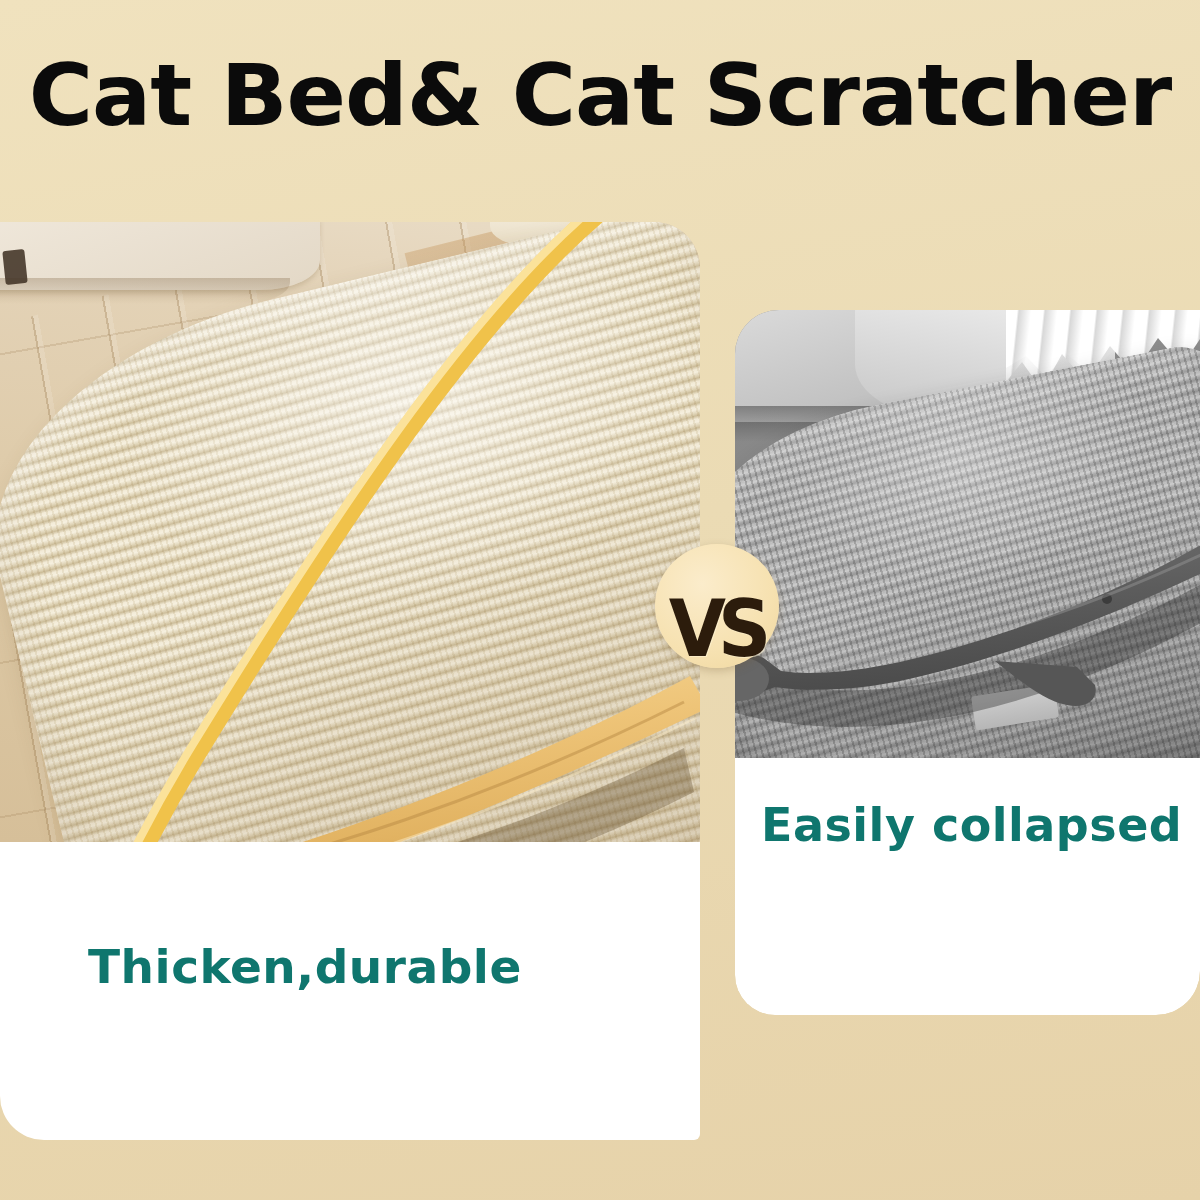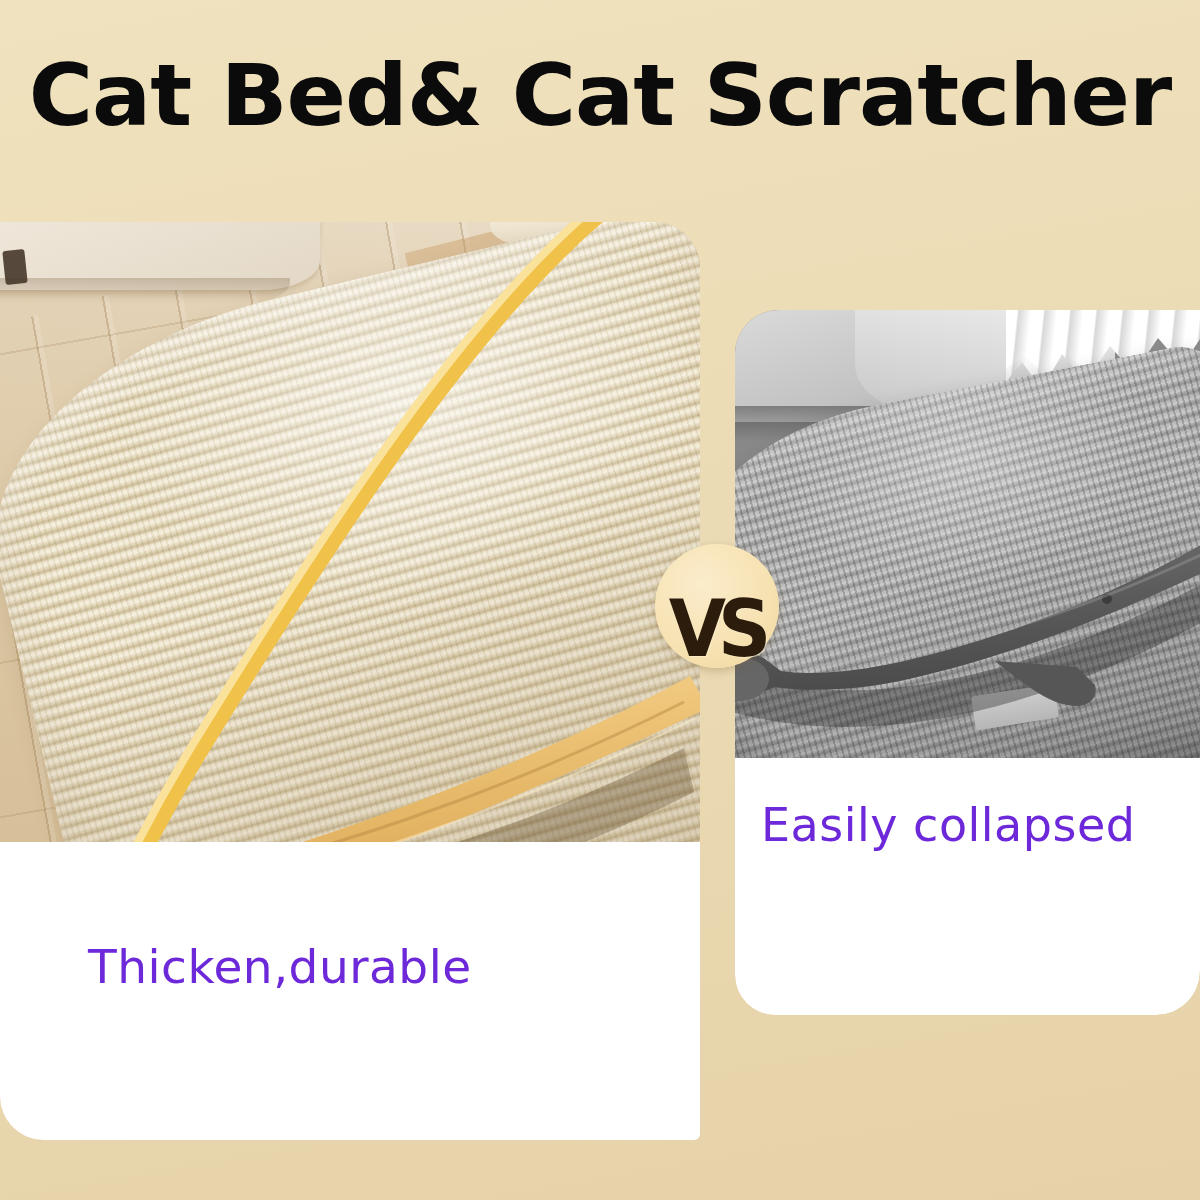--- a/index.html
+++ b/index.html
@@ -89,22 +89,22 @@
   #caption-right {
     top: 448px;
     height: 257px;
     border-bottom-left-radius: 40px;
     border-bottom-right-radius: 44px;
   }
 
   .caption-text {
     position: absolute;
     font-family: "DejaVu Sans", sans-serif;
-    font-weight: 400;
-    color: #6d28d9;
+    font-weight: 700;
+    color: #0f766e;
     white-space: nowrap;
     line-height: 1;
   }
   #caption-left .caption-text {
     left: 88px;
     top: 101px;
     font-size: 47px;
     letter-spacing: 0.5px;
   }
   #caption-right .caption-text {

